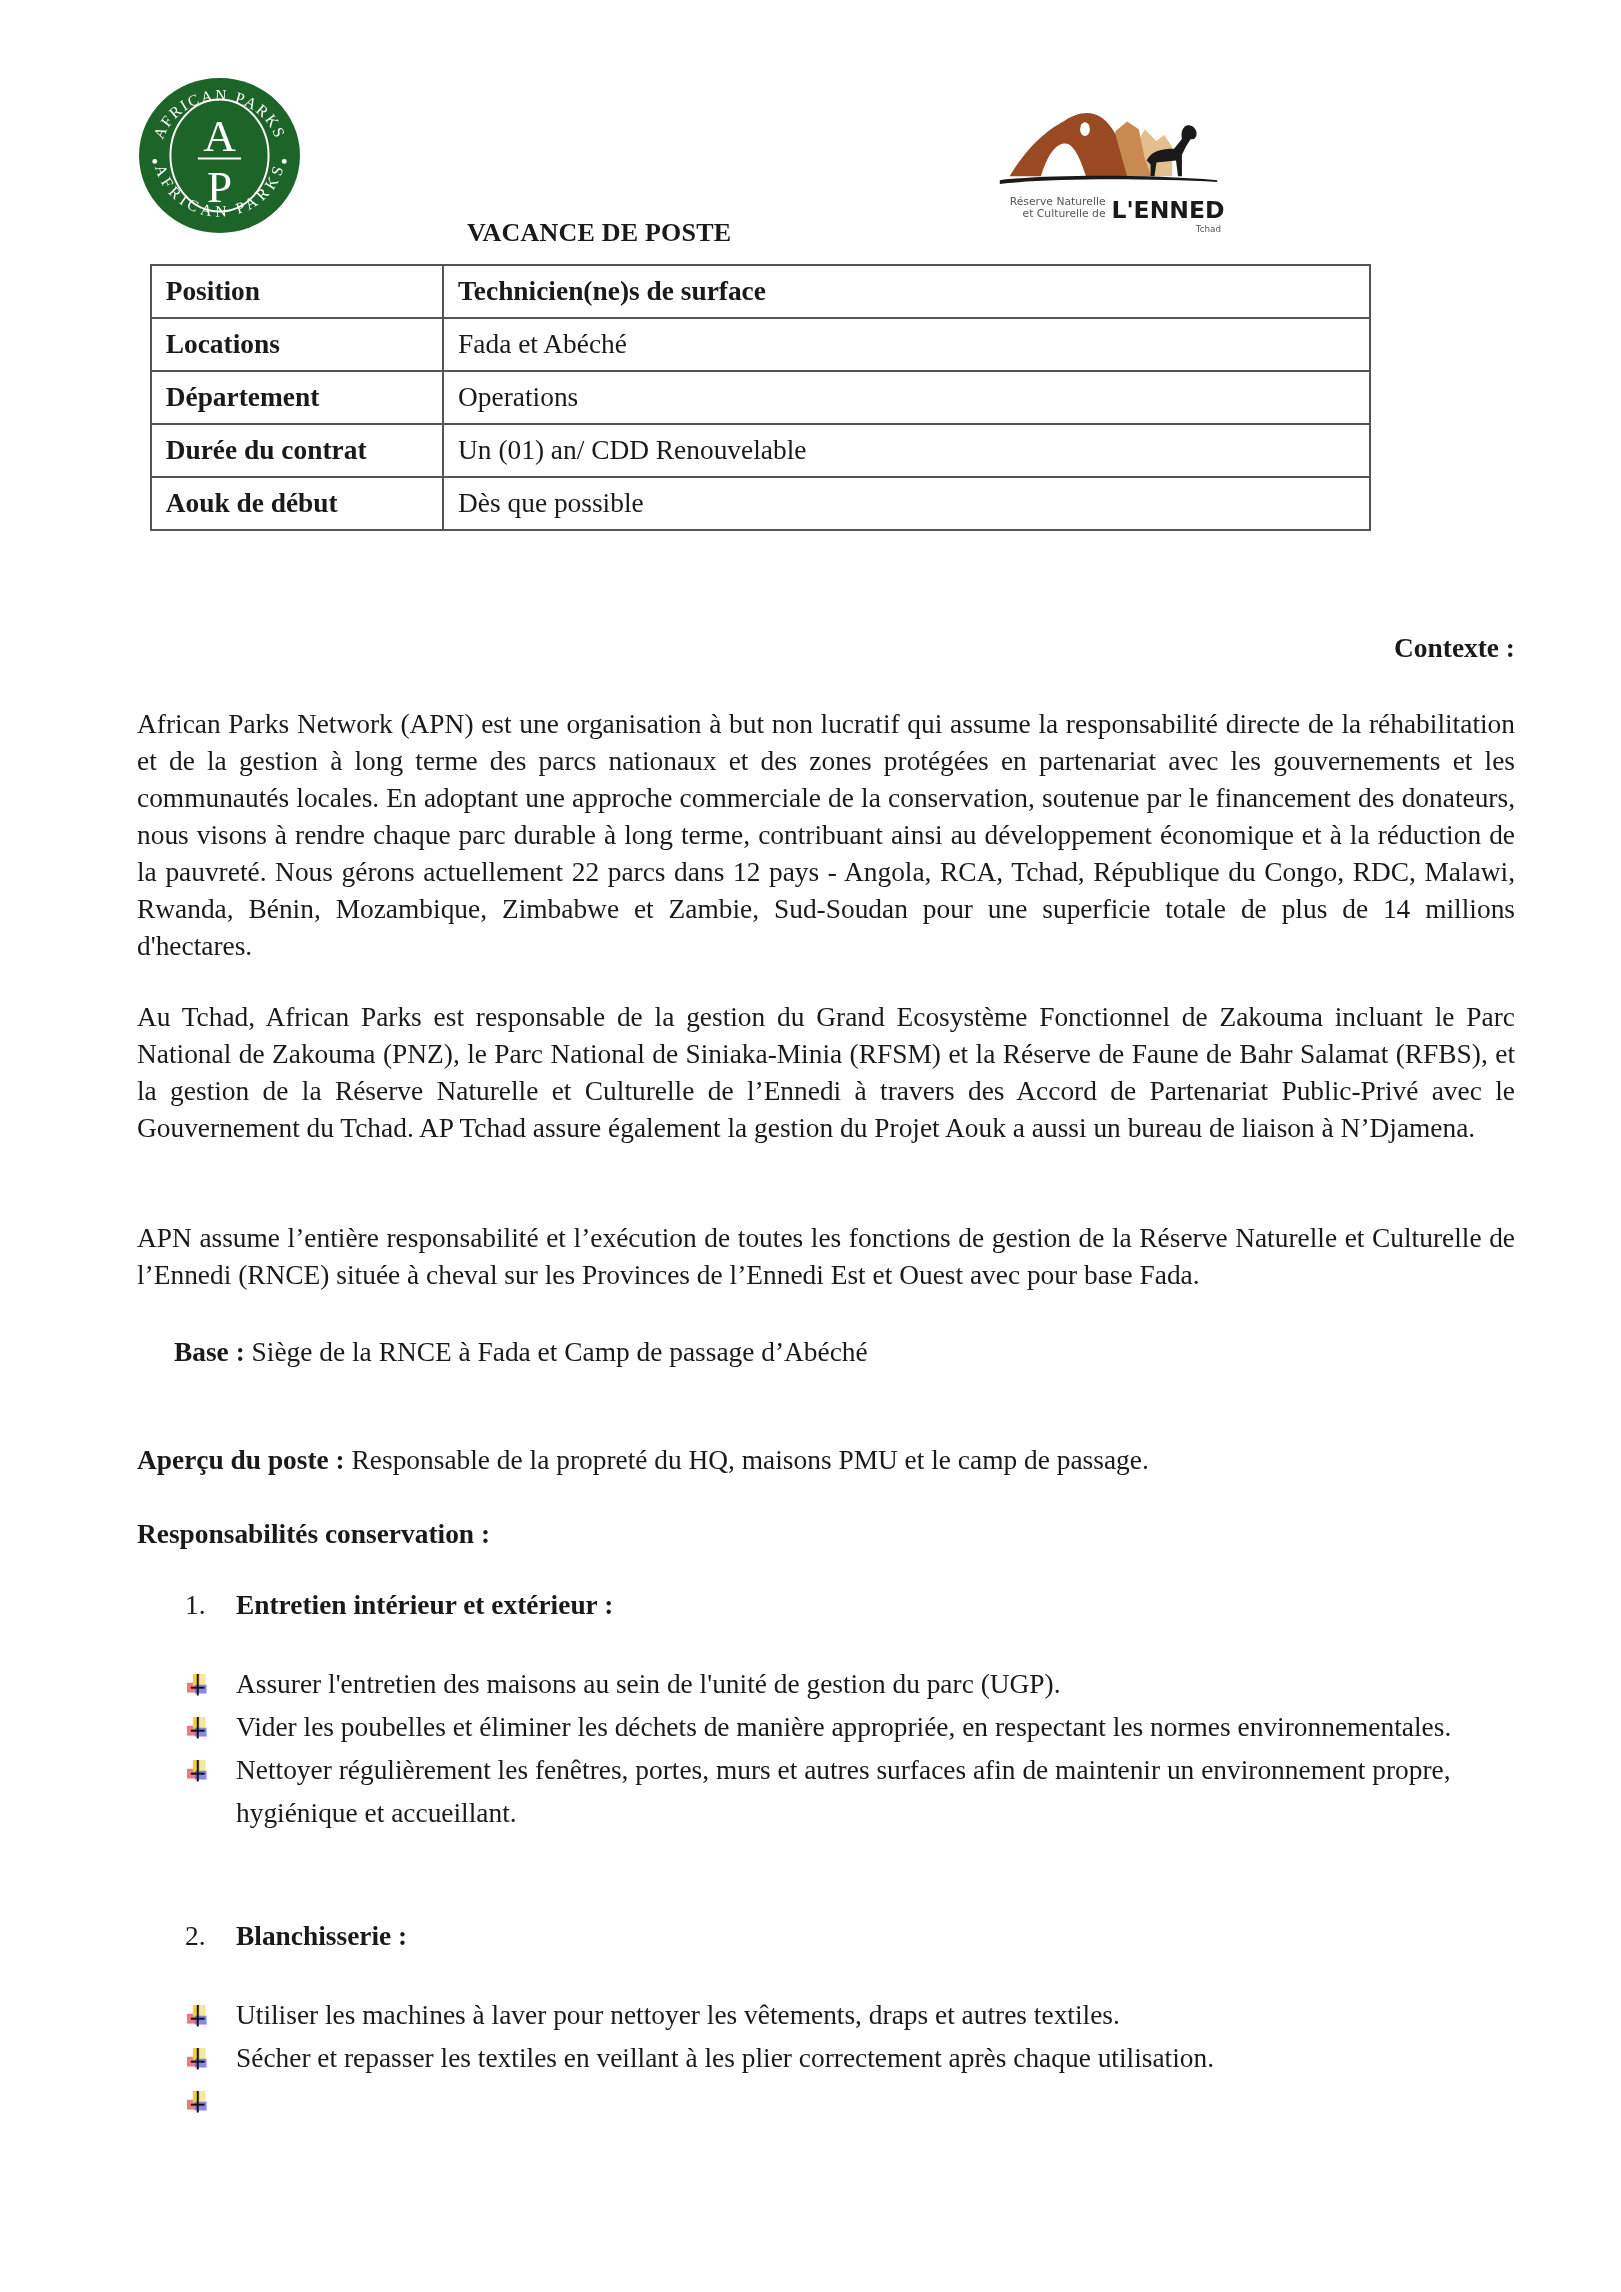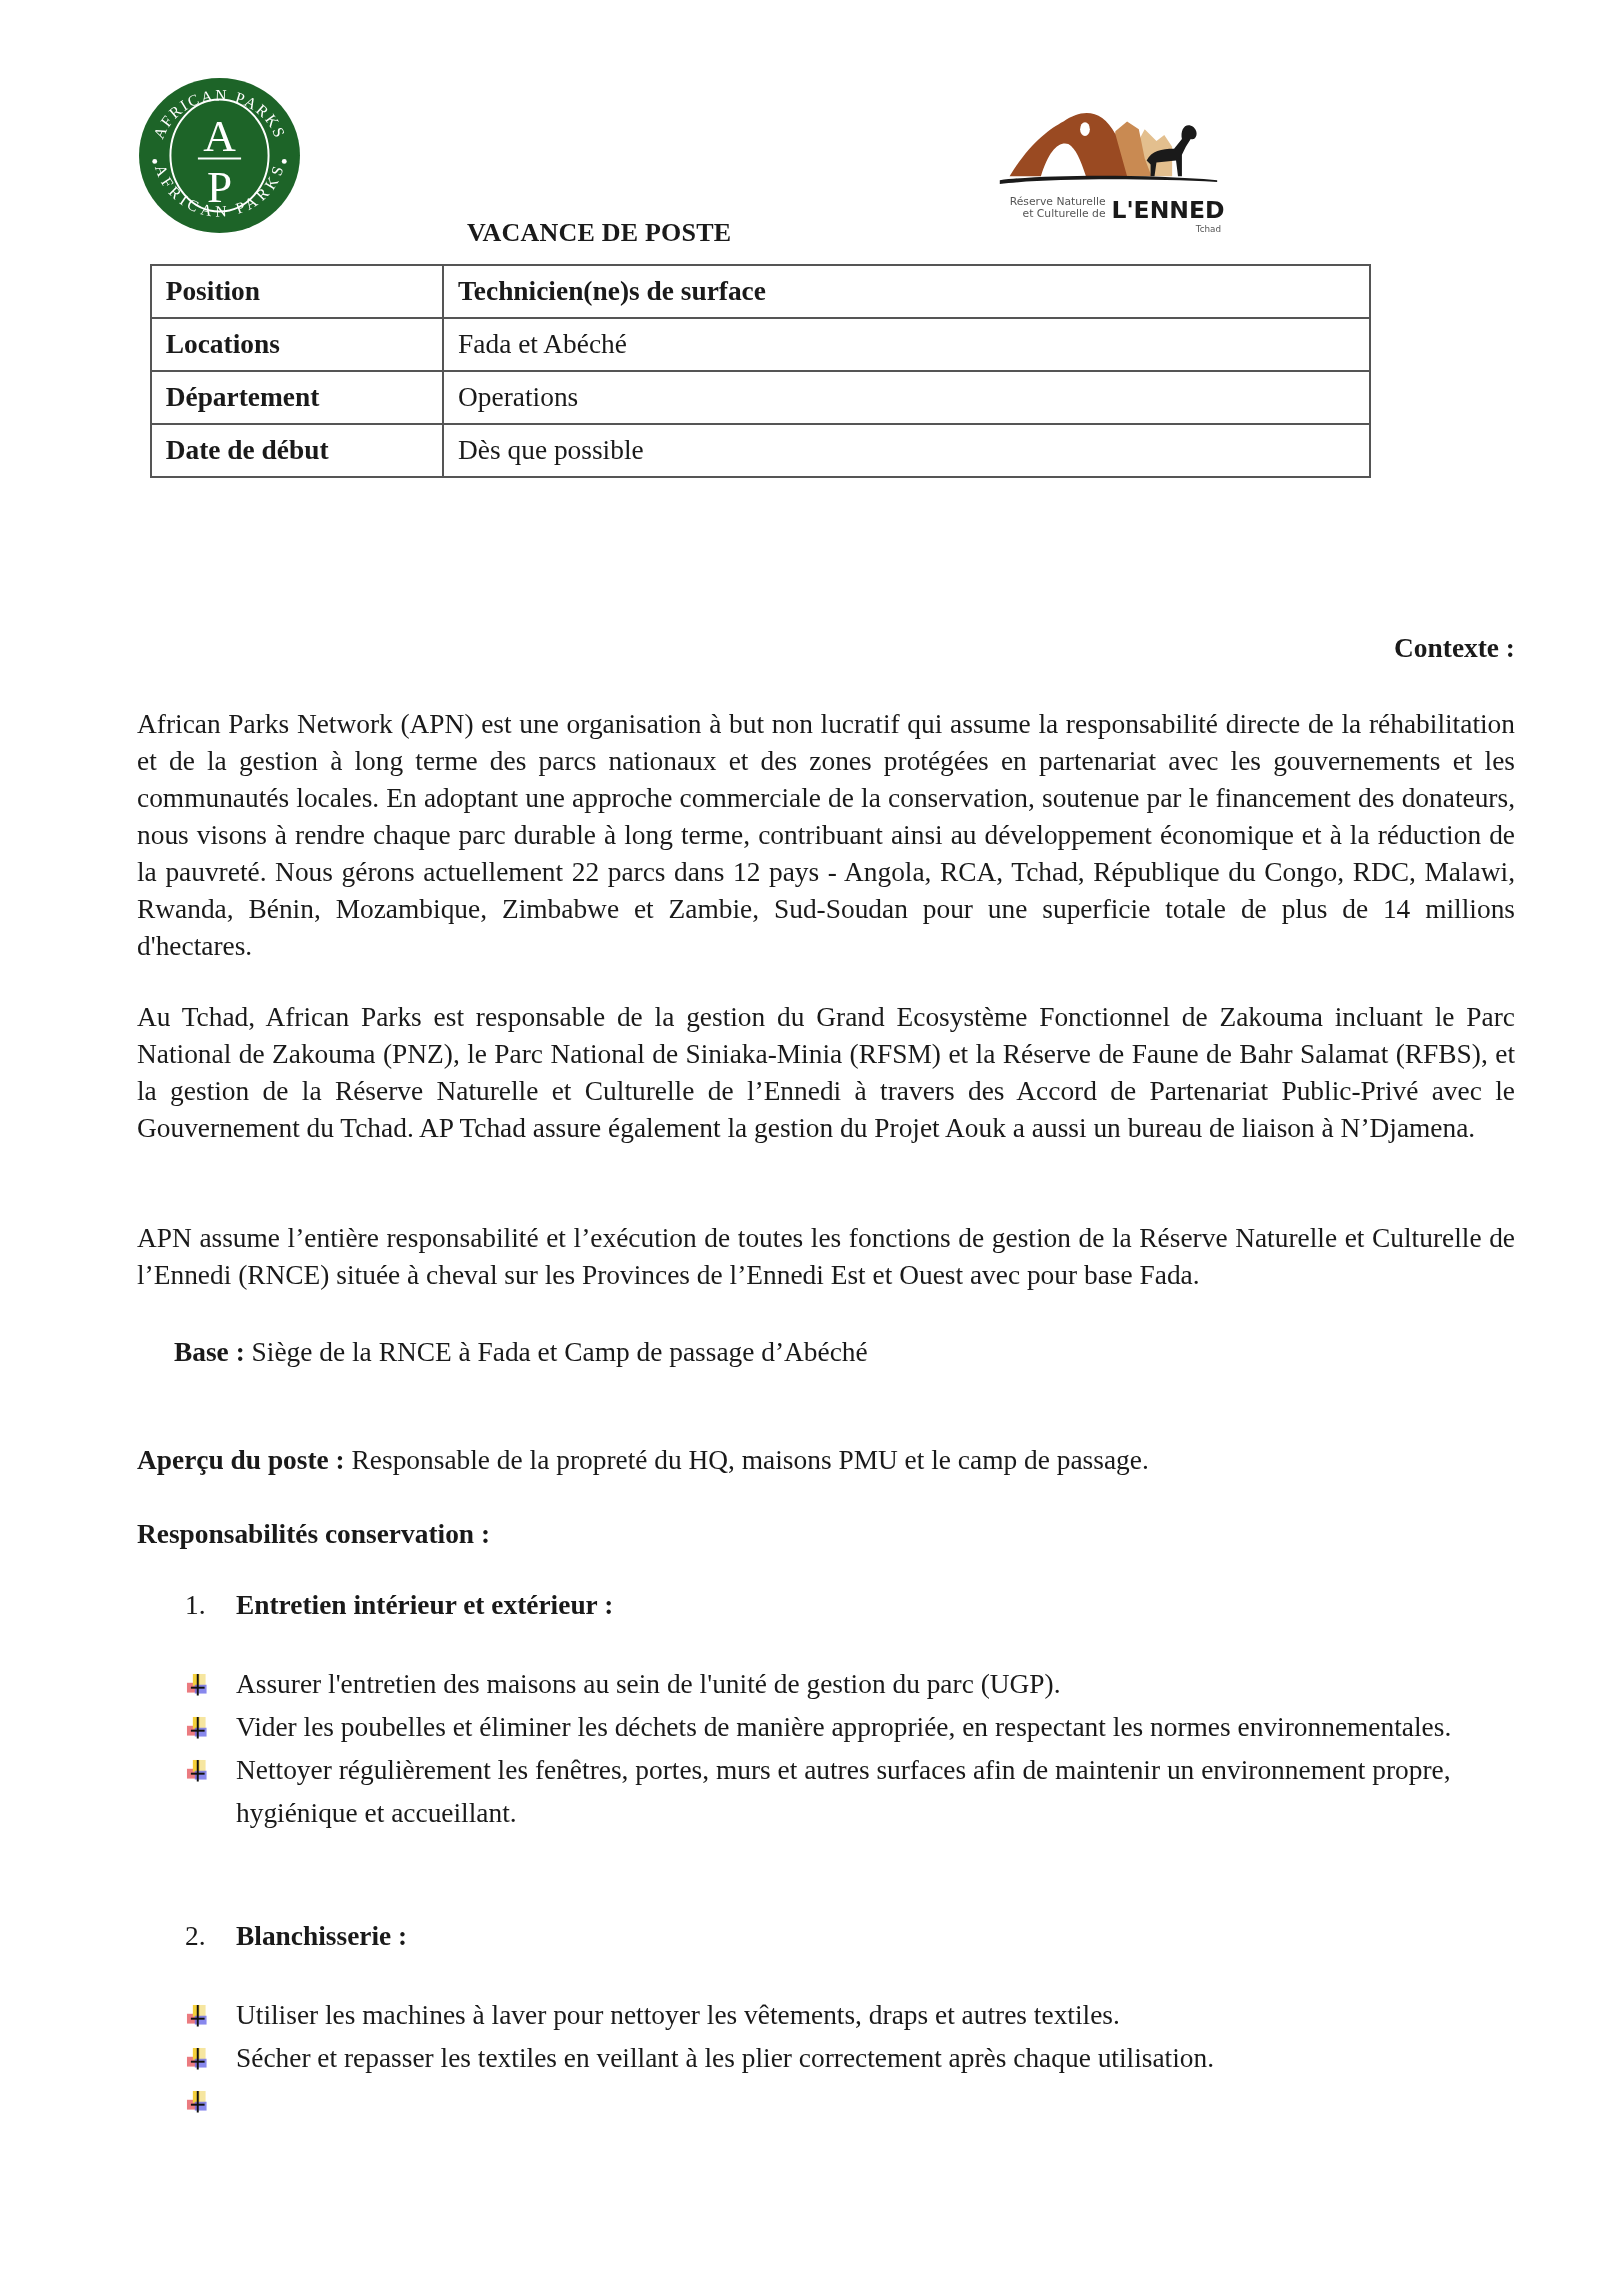--- a/index.html
+++ b/index.html
@@ -84,21 +84,25 @@
       </tr>
       <tr>
         <td class="label">Locations</td>
         <td class="value">Fada et Abéché</td>
       </tr>
       <tr>
         <td class="label">Département</td>
         <td class="value">Operations</td>
       </tr>
       <tr>
-        <td class="label">Date de début</td>
+        <td class="label">Durée du contrat</td>
+        <td class="value">Un (01) an/ CDD Renouvelable</td>
+      </tr>
+      <tr>
+        <td class="label">Aouk de début</td>
         <td class="value">Dès que possible</td>
       </tr>
     </tbody>
 </table>
 
 <div id="contexte-title" class="abs content section-title">Contexte :</div>
 <p id="para1" class="abs content para">African Parks Network (APN) est une organisation à but non lucratif qui assume la responsabilité directe de la réhabilitation et de la gestion à long terme des parcs nationaux et des zones protégées en partenariat avec les gouvernements et les communautés locales. En adoptant une approche commerciale de la conservation, soutenue par le financement des donateurs, nous visons à rendre chaque parc durable à long terme, contribuant ainsi au développement économique et à la réduction de la pauvreté. Nous gérons actuellement 22 parcs dans 12 pays - Angola, RCA, Tchad, République du Congo, RDC, Malawi, Rwanda, Bénin, Mozambique, Zimbabwe et Zambie, Sud-Soudan pour une superficie totale de plus de 14 millions d'hectares.</p>
 <p id="para2" class="abs content para">Au Tchad, African Parks est responsable de la gestion du Grand Ecosystème Fonctionnel de Zakouma incluant le Parc National de Zakouma (PNZ), le Parc National de Siniaka-Minia (RFSM) et la Réserve de Faune de Bahr Salamat (RFBS), et la gestion de la Réserve Naturelle et Culturelle de l’Ennedi à travers des Accord de Partenariat Public-Privé avec le Gouvernement du Tchad. AP Tchad assure également la gestion du Projet Aouk a aussi un bureau de liaison à N’Djamena.</p>
 <p id="para3" class="abs content para">APN assume l’entière responsabilité et l’exécution de toutes les fonctions de gestion de la Réserve Naturelle et Culturelle de l’Ennedi (RNCE) située à cheval sur les Provinces de l’Ennedi Est et Ouest avec pour base Fada.</p>
 

